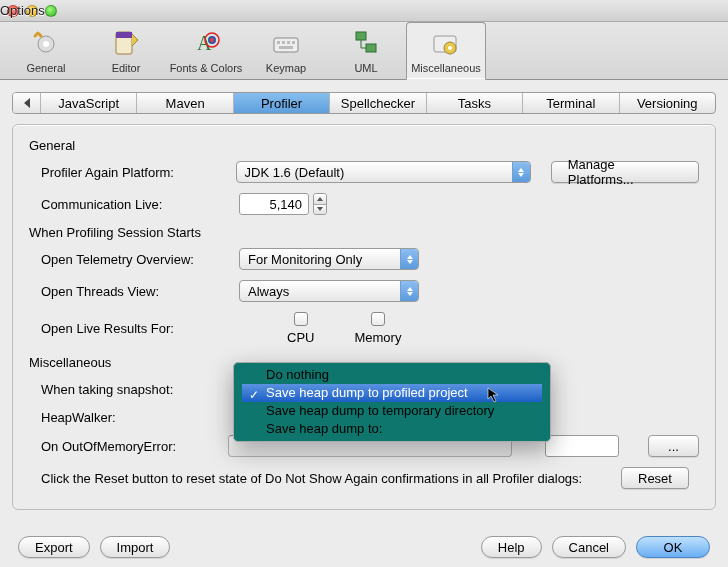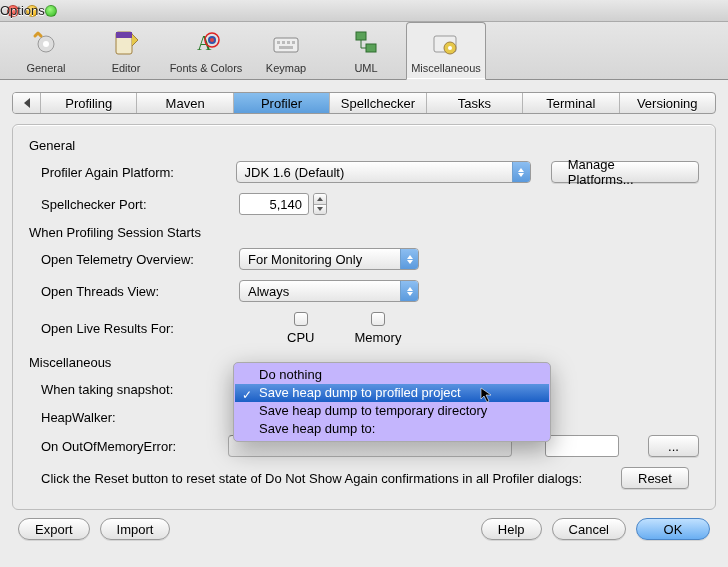--- a/index.html
+++ b/index.html
@@ -154,25 +154,25 @@
 .stepper .sbtn { flex:1; background: linear-gradient(#fff,#e0e0e0); display:flex;align-items:center;justify-content:center; }
 .stepper .sbtn+.sbtn { border-top:1px solid #aaa; }
 .stri-up{width:0;height:0;border-left:3px solid transparent;border-right:3px solid transparent;border-bottom:4px solid #555;}
 .stri-down{width:0;height:0;border-left:3px solid transparent;border-right:3px solid transparent;border-top:4px solid #555;}
 .chk { display:flex; align-items:center; gap:4px;flex-direction:column; }
 .chkbox { width:14px; height:14px; border:1px solid #888; border-radius:3px; background:linear-gradient(#fff,#eaeaea); box-shadow: inset 0 1px 0 #fff; }
 .dropdown-pop {
   position: absolute;
   left: 220px; top: 237px;
   width: 318px;
-  background: #c4b5fd;
+  background: #0f766e;
   border: 1px solid #aaa;
   border-radius: 5px;
   box-shadow: 0 8px 24px rgba(0,0,0,0.35);
-  padding: 3px 1px;
+  padding: 3px 8px;
   z-index: 500;
 }
 .dd-item {
   height: 18px; line-height:18px;
   padding: 0 10px 0 24px;
   font-size: 13px;
   position: relative;
 }
 .dd-item.sel {
   background: linear-gradient(#5a93e0,#1b5fc5);
@@ -182,21 +182,21 @@
 .browse-btn {
   width: 52px; height: 22px;
 }
 .textfield {
   height: 22px; width: 78px;
   border: 1px solid #9a9a9a; border-radius: 3px;
   background: #fff;
 }
 .note { font-size: 13px; margin: 4px 0 0 12px; line-height:1.3; width: 570px; }
 .footer {
-  display: flex; align-items: flex-start;
+  display: flex; align-items: flex-end;
   padding: 0 18px;
   height: 40px;
   gap: 10px;
 }
 .footer .spacer { flex: 1; }
 .cursor {
   position: absolute; width: 16px; height: 16px;
 }
 </style>
 </head>
@@ -278,21 +278,21 @@
   </div>
 </div>
 
 <div class="tab-row">
   <div class="arrow">
     <svg width="8" height="10">
         <path d="M7 0 L1 5 L7 10 Z" fill="#444"></path>
       </svg>
   </div>
   <div class="tab">
-      <span>Profiling</span>
+      <span>JavaScript</span>
     </div>
   <div class="tab">
       <span>Maven</span>
     </div>
   <div class="tab sel">
       <span>Profiler</span>
     </div>
   <div class="tab">
       <span>Spellchecker</span>
     </div>
@@ -320,21 +320,21 @@
           <div class="tri-down"></div>
         </div>
     </div>
     <div style="flex:1"></div>
     <div class="aqua-btn" style="border-radius:4px">
         <span>Manage Platforms...</span>
       </div>
   </div>
 
   <div class="form-row">
-    <div class="lbl">Spellchecker Port:</div>
+    <div class="lbl">Communication Live:</div>
     <div class="stepper">
       <input value="5,140" style="">
       <div class="sbox">
         <div class="sbtn">
             <div class="stri-up"></div>
           </div>
         <div class="sbtn">
             <div class="stri-down"></div>
           </div>
       </div>

